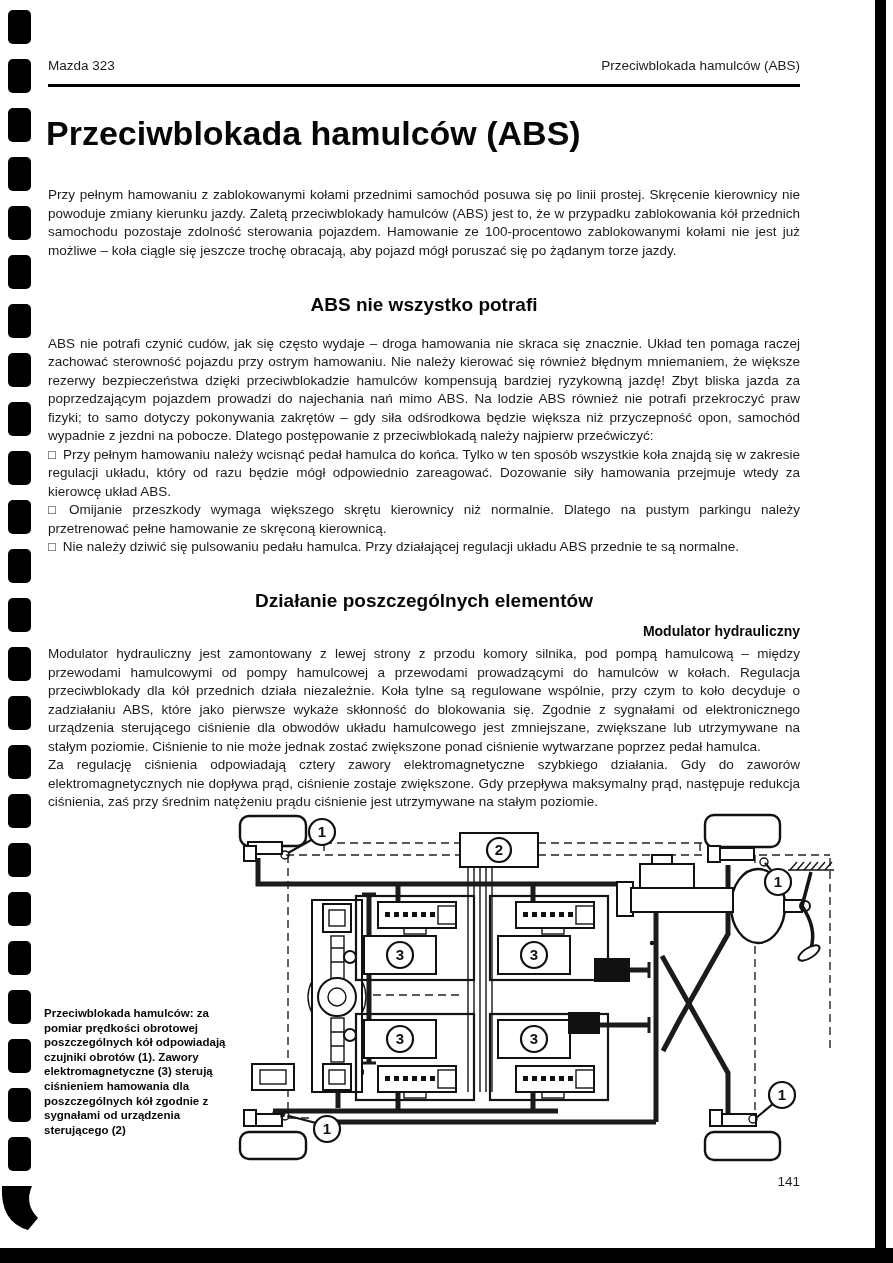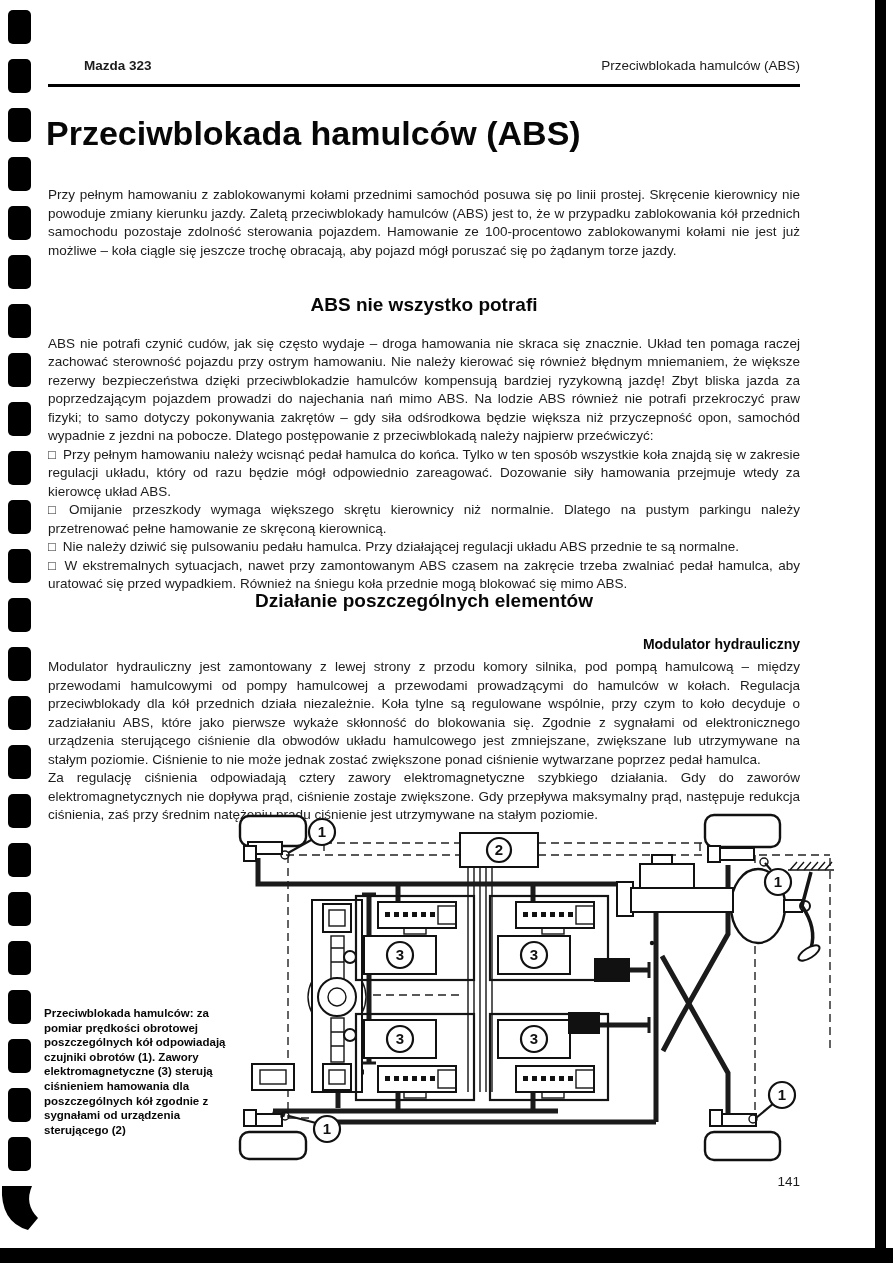--- a/index.html
+++ b/index.html
@@ -6,21 +6,21 @@
   #page{position:relative;width:893px;height:1263px;background:#ffffff;overflow:hidden;
         font-family:"Liberation Sans",sans-serif;color:#1c1c1c;}
   
   .scan-right{position:absolute;left:875px;top:0;width:11px;height:1263px;background:#000;}
   .scan-bottom{position:absolute;left:0;top:1248px;width:893px;height:15px;background:#000;}
   .binding-mark{position:absolute;left:8px;width:23px;height:34px;background:#000;border-radius:5px;}
   .corner-artifact{position:absolute;left:0;top:1180px;}
   
   .hdr{position:absolute;left:48px;top:58px;width:752px;display:flex;justify-content:space-between;
        font-size:13.5px;}
-  .hdr-left{font-weight:bold;margin-left:36px;}
+  .hdr-left{font-weight:normal;}
   .hdr-rule{position:absolute;left:48px;top:84px;width:752px;height:3px;background:#000;}
   
   .title{position:absolute;left:46px;top:114px;width:800px;font-size:34px;font-weight:bold;
          letter-spacing:0px;color:#070707;}
   
   .col{position:absolute;left:48px;width:752px;font-size:13.5px;line-height:18.5px;
        text-align:justify;}
   .col p{margin:0;}
   .sec-head{font-size:19px;font-weight:bold;text-align:center;color:#070707;margin:0;}
   .sub-head{font-size:14px;font-weight:bold;text-align:right;color:#070707;margin:0;}
@@ -92,26 +92,25 @@
 
   <div class="col" style="top:296px;">
     <p class="sec-head">ABS nie wszystko potrafi</p>
     <p style="margin-top:20px;">
       <span>ABS nie potrafi czynić cudów, jak się często wydaje – droga hamowania nie skraca się znacznie. Układ ten pomaga raczej zachować sterowność pojazdu przy ostrym hamowaniu.</span>
       <span>Nie należy kierować się również błędnym mniemaniem, że większe rezerwy bezpieczeństwa dzięki przeciwblokadzie hamulców kompensują bardziej ryzykowną jazdę! Zbyt bliska jazda za poprzedzającym pojazdem prowadzi do najechania nań mimo ABS. Na lodzie ABS również nie potrafi przekroczyć praw fizyki; to samo dotyczy pokonywania zakrętów – gdy siła odśrodkowa będzie większa niż przyczepność opon, samochód wypadnie z jezdni na pobocze. Dlatego postępowanie z przeciwblokadą należy najpierw przećwiczyć:</span>
     </p>
     <p><span class="cb">□</span><span>Przy pełnym hamowaniu należy wcisnąć pedał hamulca do końca. Tylko w ten sposób wszystkie koła znajdą się w zakresie regulacji układu, który od razu będzie mógł odpowiednio zareagować. Dozowanie siły hamowania przejmuje wtedy za kierowcę układ ABS.</span></p>
     <p><span class="cb">□</span><span>Omijanie przeszkody wymaga większego skrętu kierownicy niż normalnie. Dlatego na pustym parkingu należy przetrenować pełne hamowanie ze skręconą kierownicą.</span></p>
     <p><span class="cb">□</span><span>Nie należy dziwić się pulsowaniu pedału hamulca. Przy działającej regulacji układu ABS przednie te są normalne.</span></p>
-    <p><span class="cb">□</span><span>W ekstremalnych sytuacjach, nawet przy zamontowanym ABS czasem na zakręcie trzeba zwalniać pedał hamulca, aby uratować się przed wypadkiem. Również na śniegu koła przednie mogą blokować się mimo ABS.</span></p>
   </div>
 
   <div class="col" style="top:592px;">
     <p class="sec-head">Działanie poszczególnych elementów</p>
-    <p class="sub-head" style="margin-top:24px;">Modulator hydrauliczny</p>
+    <p class="sub-head" style="margin-top:11px;">Modulator hydrauliczny</p>
     <p style="margin-top:5px;">Modulator hydrauliczny jest zamontowany z lewej strony z przodu komory silnika, pod pompą hamulcową – między przewodami hamulcowymi od pompy hamulcowej a przewodami prowadzącymi do hamulców w kołach. Regulacja przeciwblokady dla kół przednich działa niezależnie. Koła tylne są regulowane wspólnie, przy czym to koło decyduje o zadziałaniu ABS, które jako pierwsze wykaże skłonność do blokowania się. Zgodnie z sygnałami od elektronicznego urządzenia sterującego ciśnienie dla obwodów układu hamulcowego jest zmniejszane, zwiększane lub utrzymywane na stałym poziomie. Ciśnienie to nie może jednak zostać zwiększone ponad ciśnienie wytwarzane poprzez pedał hamulca.</p>
     <p>Za regulację ciśnienia odpowiadają cztery zawory elektromagnetyczne szybkiego działania. Gdy do zaworów elektromagnetycznych nie dopływa prąd, ciśnienie zostaje zwiększone. Gdy przepływa maksymalny prąd, następuje redukcja ciśnienia, zaś przy średnim natężeniu prądu ciśnienie jest utrzymywane na stałym poziomie.</p>
   </div>
 
   <div class="caption">Przeciwblokada hamulców: za pomiar prędkości obrotowej poszczególnych kół odpowiadają czujniki obrotów (1). Zawory elektromagnetyczne (3) sterują ciśnieniem hamowania dla poszczególnych kół zgodnie z sygnałami od urządzenia sterującego (2)</div>
 
   <svg class="diagram" width="645" height="360" viewBox="0 0 645 360">
     <defs>
       <g id="comb">
         <rect x="0" y="0" width="78" height="26" class="box" stroke-width="1.6"></rect>

